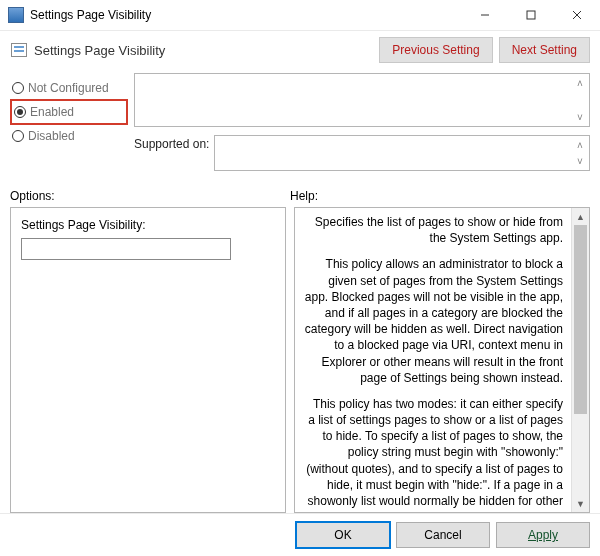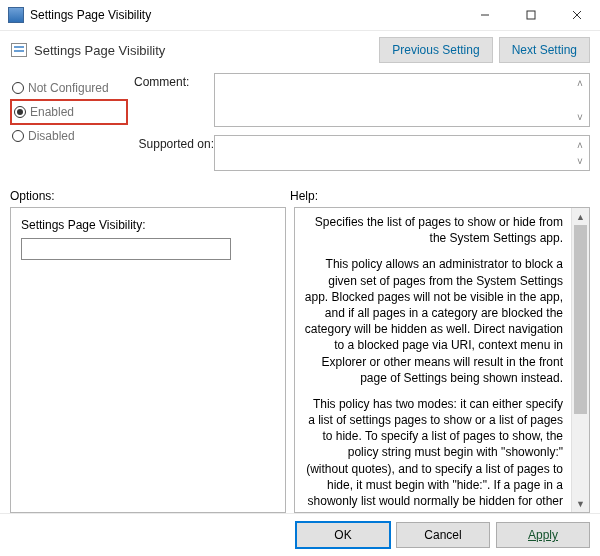--- a/index.html
+++ b/index.html
@@ -55,21 +55,21 @@
     display: inline-flex; align-items: center; justify-content: center;
   }
   .subheader .sub-title { font-size: 13px; color: #333; }
   .subheader .spacer { flex: 1; }
   .nav-btn {
     height: 24px;
     padding: 0 12px;
     margin-left: 6px;
     background: #e1e1e1;
     border: 1px solid #c8c8c8;
-    color: #0369a1;
+    color: #b91c1c;
     font-size: 12px;
     display: flex; align-items: center;
   }
 
   
   .body {
     flex: 1;
     display: flex;
     flex-direction: column;
     padding: 0 10px;
@@ -324,29 +324,28 @@
           <span class="radio-label">Enabled</span>
         </div>
         <div class="radio-row">
           <span class="radio"></span>
           <span class="radio-label">Disabled</span>
         </div>
       </div>
 
       <div class="fields-col">
         <div class="field-row">
-          <div class="field-label">Comment:</div>
           <div class="multiline-box comment-box">
             <span></span>
             <div class="scroll-up">˄</div>
             <div class="scroll-down">˅</div>
           </div>
         </div>
         <div class="field-row">
-          <div class="field-label" style="text-align:right;">Supported on:</div>
+          <div class="field-label" style="">Supported on:</div>
           <div class="multiline-box supported-box">
             <span></span>
             <div class="scroll-up">˄</div>
             <div class="scroll-down">˅</div>
           </div>
         </div>
       </div>
     </div>
 
     <div class="section-labels">

